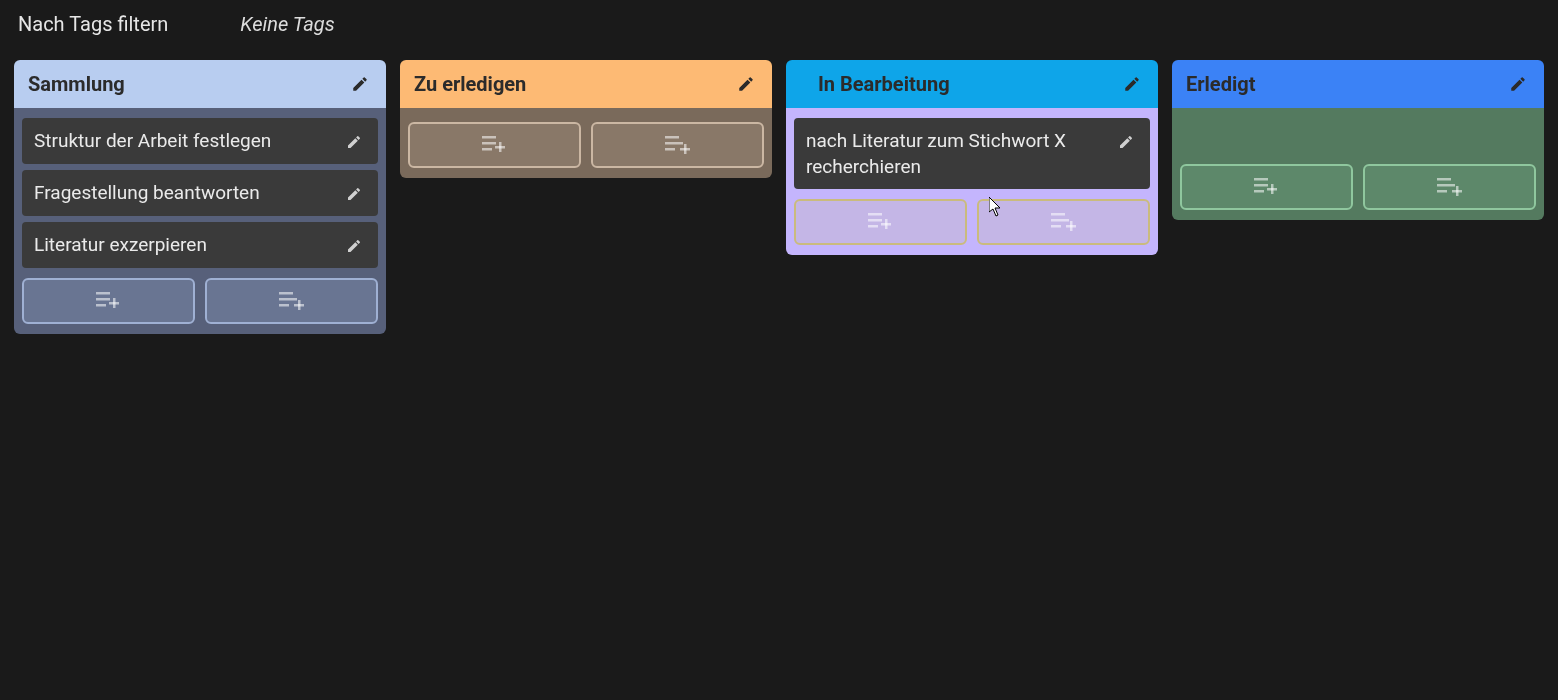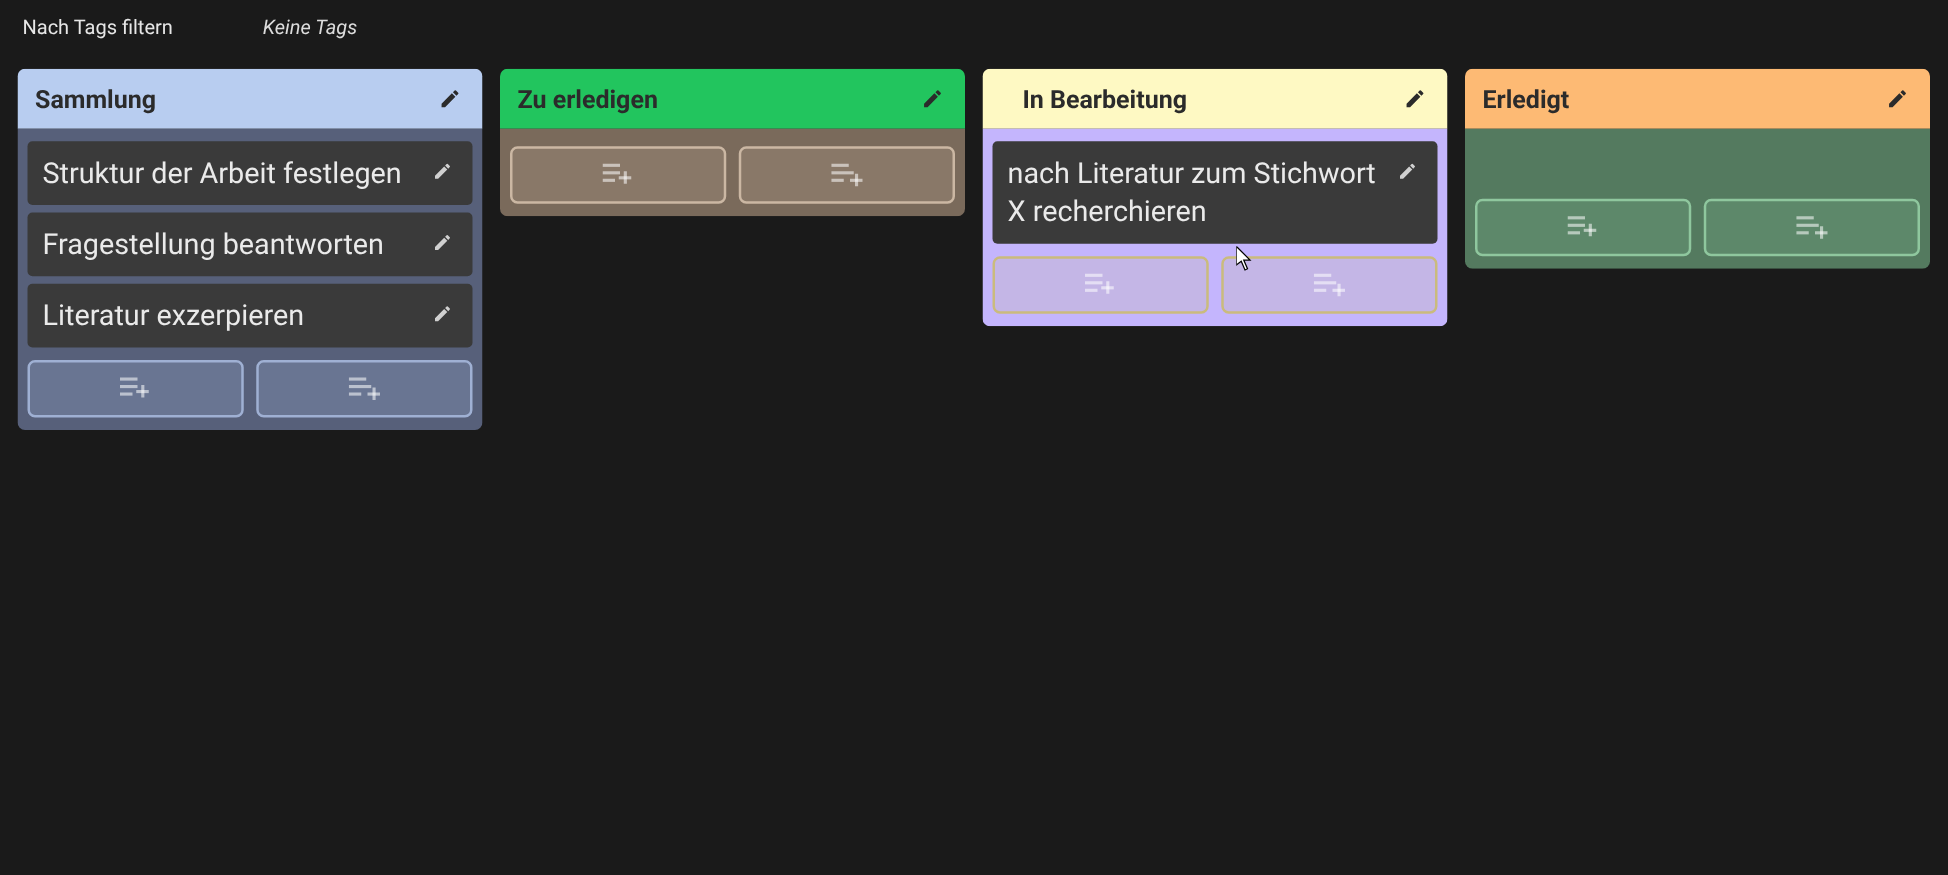--- a/index.html
+++ b/index.html
@@ -9,21 +9,21 @@
     color: #eee;
     width: 1558px;
     height: 700px;
     overflow: hidden;
   }
   .topbar {
     display: flex;
     align-items: center;
     gap: 72px;
     padding: 12px 36px 24px 18px;
-    font-size: 16px;
+    font-size: 20px;
   }
   .topbar .filter-label { color: #e6e6e6; }
   .topbar .no-tags { color: #dcdcdc; font-style: italic; text-align: center; }
   .board {
     display: flex;
     gap: 14px;
     padding: 0 14px;
     align-items: flex-start;
   }
   .column {
@@ -50,21 +50,21 @@
   }
   .card {
     background: #3a3a3a;
     border-radius: 4px;
     padding: 10px 12px;
     display: flex;
     align-items: flex-start;
     justify-content: space-between;
     gap: 8px;
     color: #eaeaea;
-    font-size: 23px;
+    font-size: 19px;
     line-height: 1.35;
   }
   .card .card-text { flex: 1; }
   .icon-btn {
     display: inline-flex;
     align-items: center;
     justify-content: center;
     width: 24px;
     height: 24px;
     cursor: pointer;
@@ -87,29 +87,29 @@
     align-items: center;
     justify-content: center;
     cursor: pointer;
     color: rgba(255,255,255,0.55);
   }
   
   .col-blue .col-header { background: #b8cdf0; }
   .col-blue .col-body   { background: #57607a; }
   .col-blue .add-btn    { border-color: #9fb0d3; background: rgba(160,180,220,0.25); }
 
-  .col-peach .col-header { background: #22c55e; }
+  .col-peach .col-header { background: #fdba74; }
   .col-peach .col-body   { background: #7a6a5b; }
   .col-peach .add-btn    { border-color: #cbb7a3; background: rgba(200,180,160,0.2); }
 
-  .col-yellow .col-header { background: #fef9c3; padding-left: 32px; }
+  .col-yellow .col-header { background: #0ea5e9; padding-left: 32px; }
   .col-yellow .col-body   { background: #c4b5fd; }
   .col-yellow .add-btn    { border-color: #cabb7d; background: rgba(200,190,130,0.18); }
 
-  .col-green .col-header { background: #fdba74; }
+  .col-green .col-header { background: #3b82f6; }
   .col-green .col-body   { background: #547a5f; padding-top: 52px; }
   .col-green .add-btn    { border-color: #8fc79e; background: rgba(140,200,160,0.18); }
 
   svg { display: block; }
   .cursor-arrow {
     position: absolute;
     left: 989px;
     top: 197px;
     pointer-events: none;
   }

